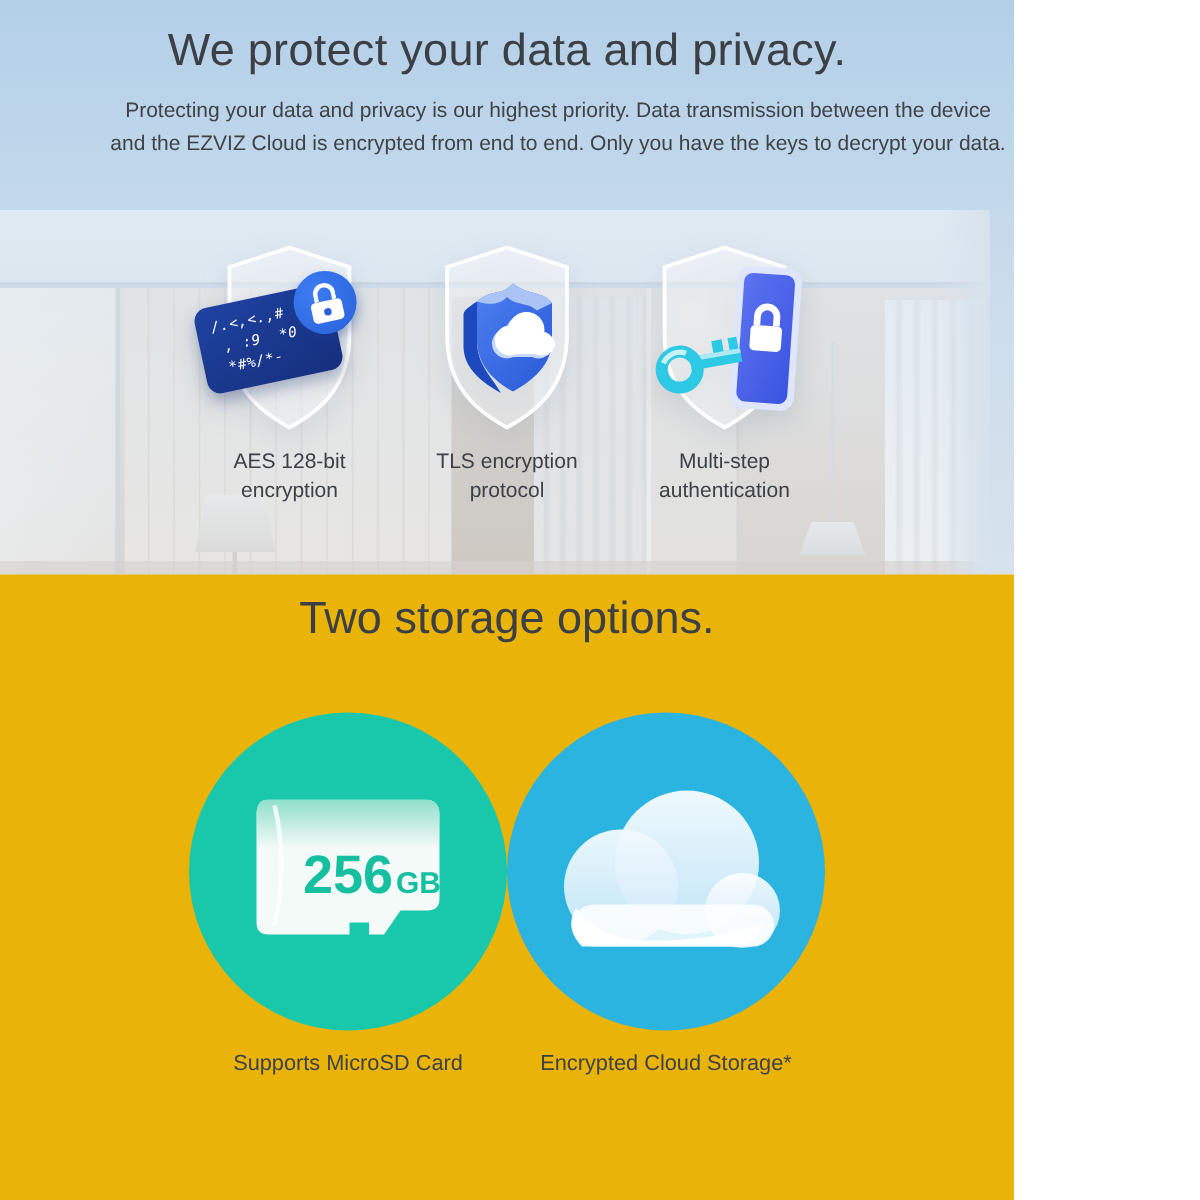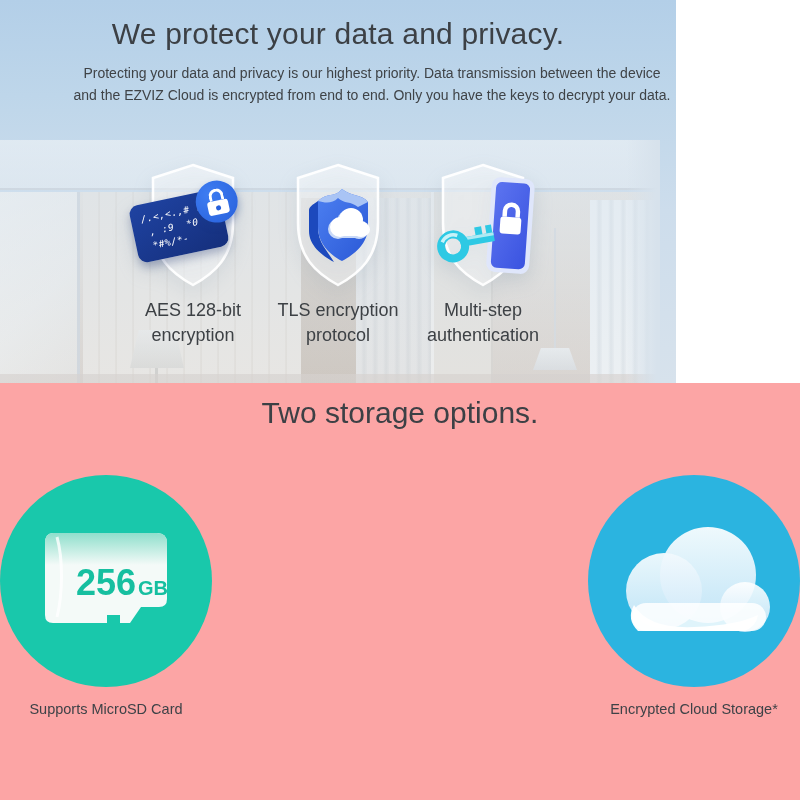--- a/index.html
+++ b/index.html
@@ -65,47 +65,47 @@
 
   
   .features { position:absolute; top:161px; left:50%; transform:translateX(-50%);
     display:flex; gap:5px; }
   .feature { width:140px; display:flex; flex-direction:column; align-items:center; }
   .shield-wrap { position:relative; width:140px; height:130px;
     filter:drop-shadow(0 7px 9px rgba(110,130,155,.22)); }
   .shield-svg { position:absolute; left:22px; top:0; }
   .icon-abs { position:absolute; }
   .feature-label { margin-top:7px; width:124px; text-align:center;
-    font-size:18px; line-height:1.38; color:#3d4145; }
+    font-size:14px; line-height:1.38; color:#3d4145; }
 
   
   .code-card { position:absolute; left:10px; top:36px; width:92px; height:58px;
     background:linear-gradient(155deg,#1f43a2,#152f7c);
     border-radius:9px; transform:rotate(-12deg);
     box-shadow:0 5px 9px rgba(30,50,110,.3);
     padding:8px 0 0 10px; }
   .code-line { color:#ffffff; font-family:"DejaVu Sans Mono", monospace;
     font-size:9.5px; line-height:1.45; letter-spacing:.5px; font-style:italic; white-space:pre; }
   .lock-badge { position:absolute; right:-17px; top:-8px; width:42px; height:42px;
     border-radius:50%; background:radial-gradient(circle at 35% 30%,#3e7df2,#2760db);
     display:flex; flex-direction:column; align-items:center; justify-content:center;
     box-shadow:0 4px 7px rgba(25,60,140,.35); }
   .shackle { width:15px; height:12px; border:3.5px solid #fff; border-bottom:none;
     border-radius:8px 8px 0 0; }
   .lock-body { width:21px; height:14px; background:#fff; border-radius:3px;
     display:flex; align-items:center; justify-content:center; }
   .keyhole { width:5px; height:5px; border-radius:50%; background:#2760db; }
 
   
-  .storage { position:relative; width:800px; height:417px; background:#fca5a5;
+  .storage { position:relative; width:676px; height:417px; background:#eab308;
     padding-top:13px; }
   .storage-title { text-align:center; font-size:30px; font-weight:400; color:#3c4045; }
   .storage-desc { margin:17px auto 0; width:648px; text-align:center;
     font-size:14px; line-height:1.55; color:#3f4347; }
-  .circles { display:flex; justify-content:space-between; margin-top:45px; }
+  .circles { display:flex; justify-content:center; margin-top:45px; }
   .option { display:flex; flex-direction:column; align-items:center; }
   .circle { width:212px; height:212px; border-radius:50%;
     display:flex; align-items:center; justify-content:center; }
   .circle.green { background:#19c8ab; }
   .circle.cyan  { background:#2bb4e0; }
   .option-label { margin-top:14px; font-size:14.5px; color:#3e4247; }
 </style>
 </head>
 <body>
 

